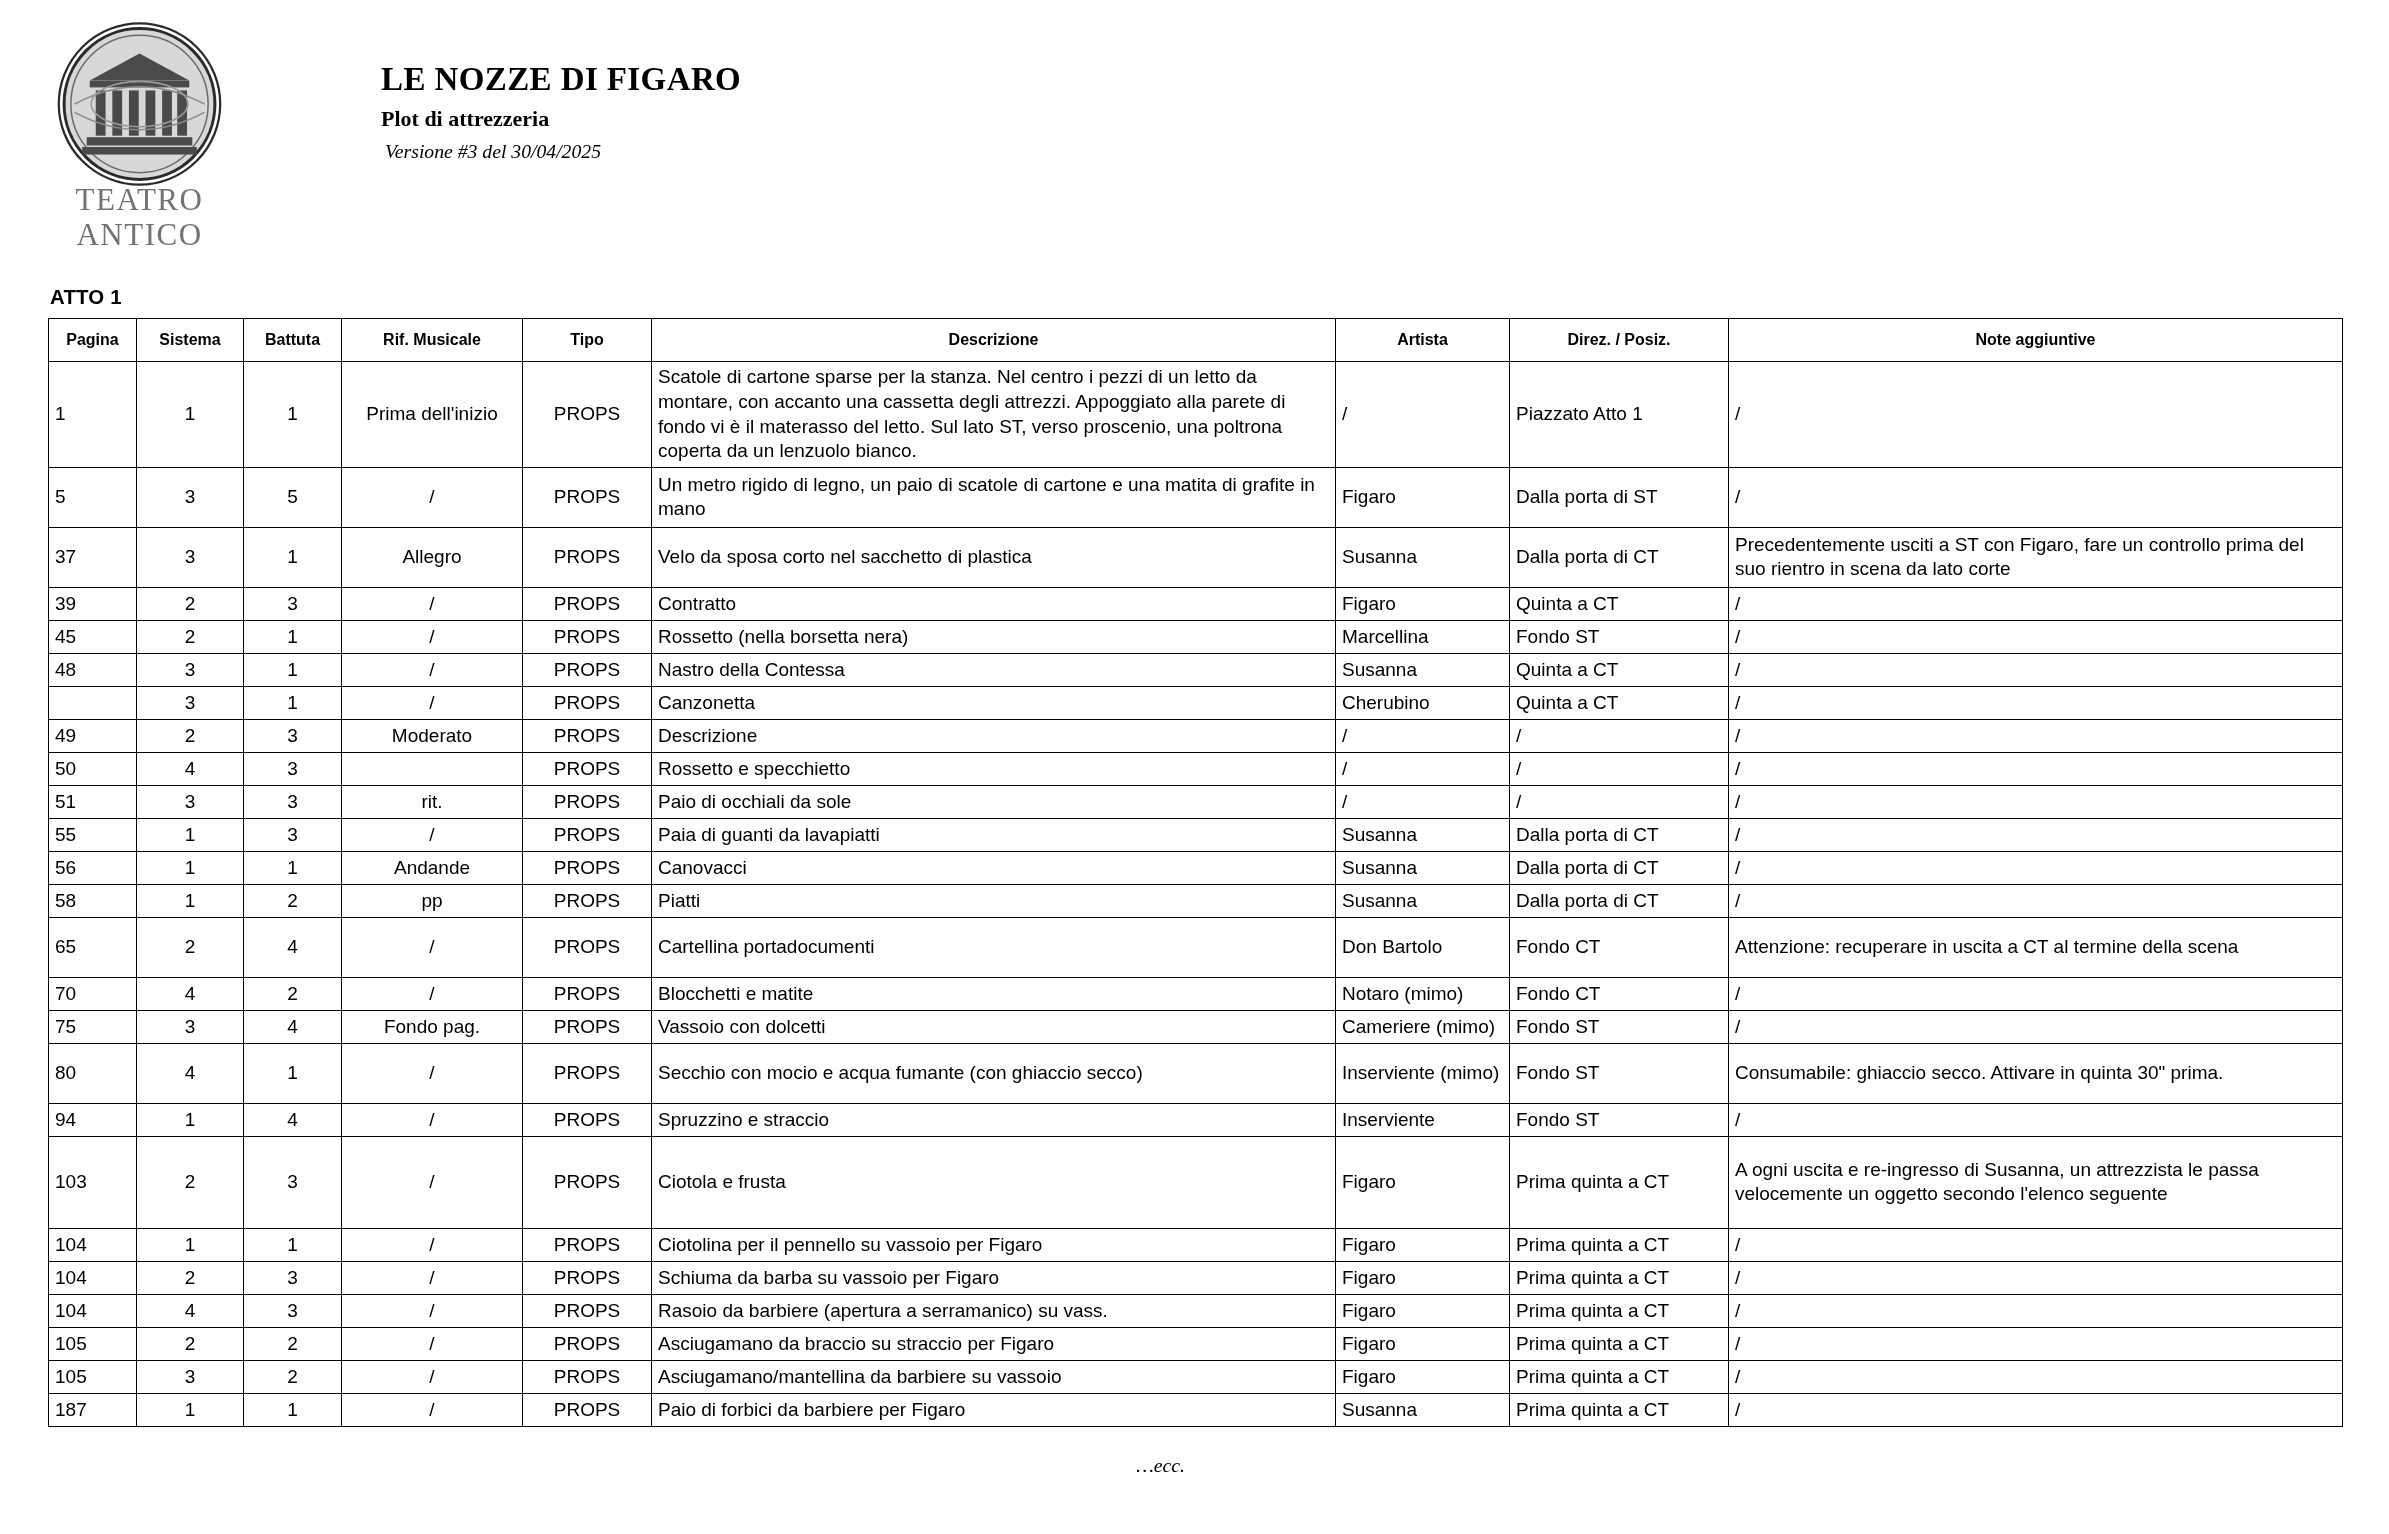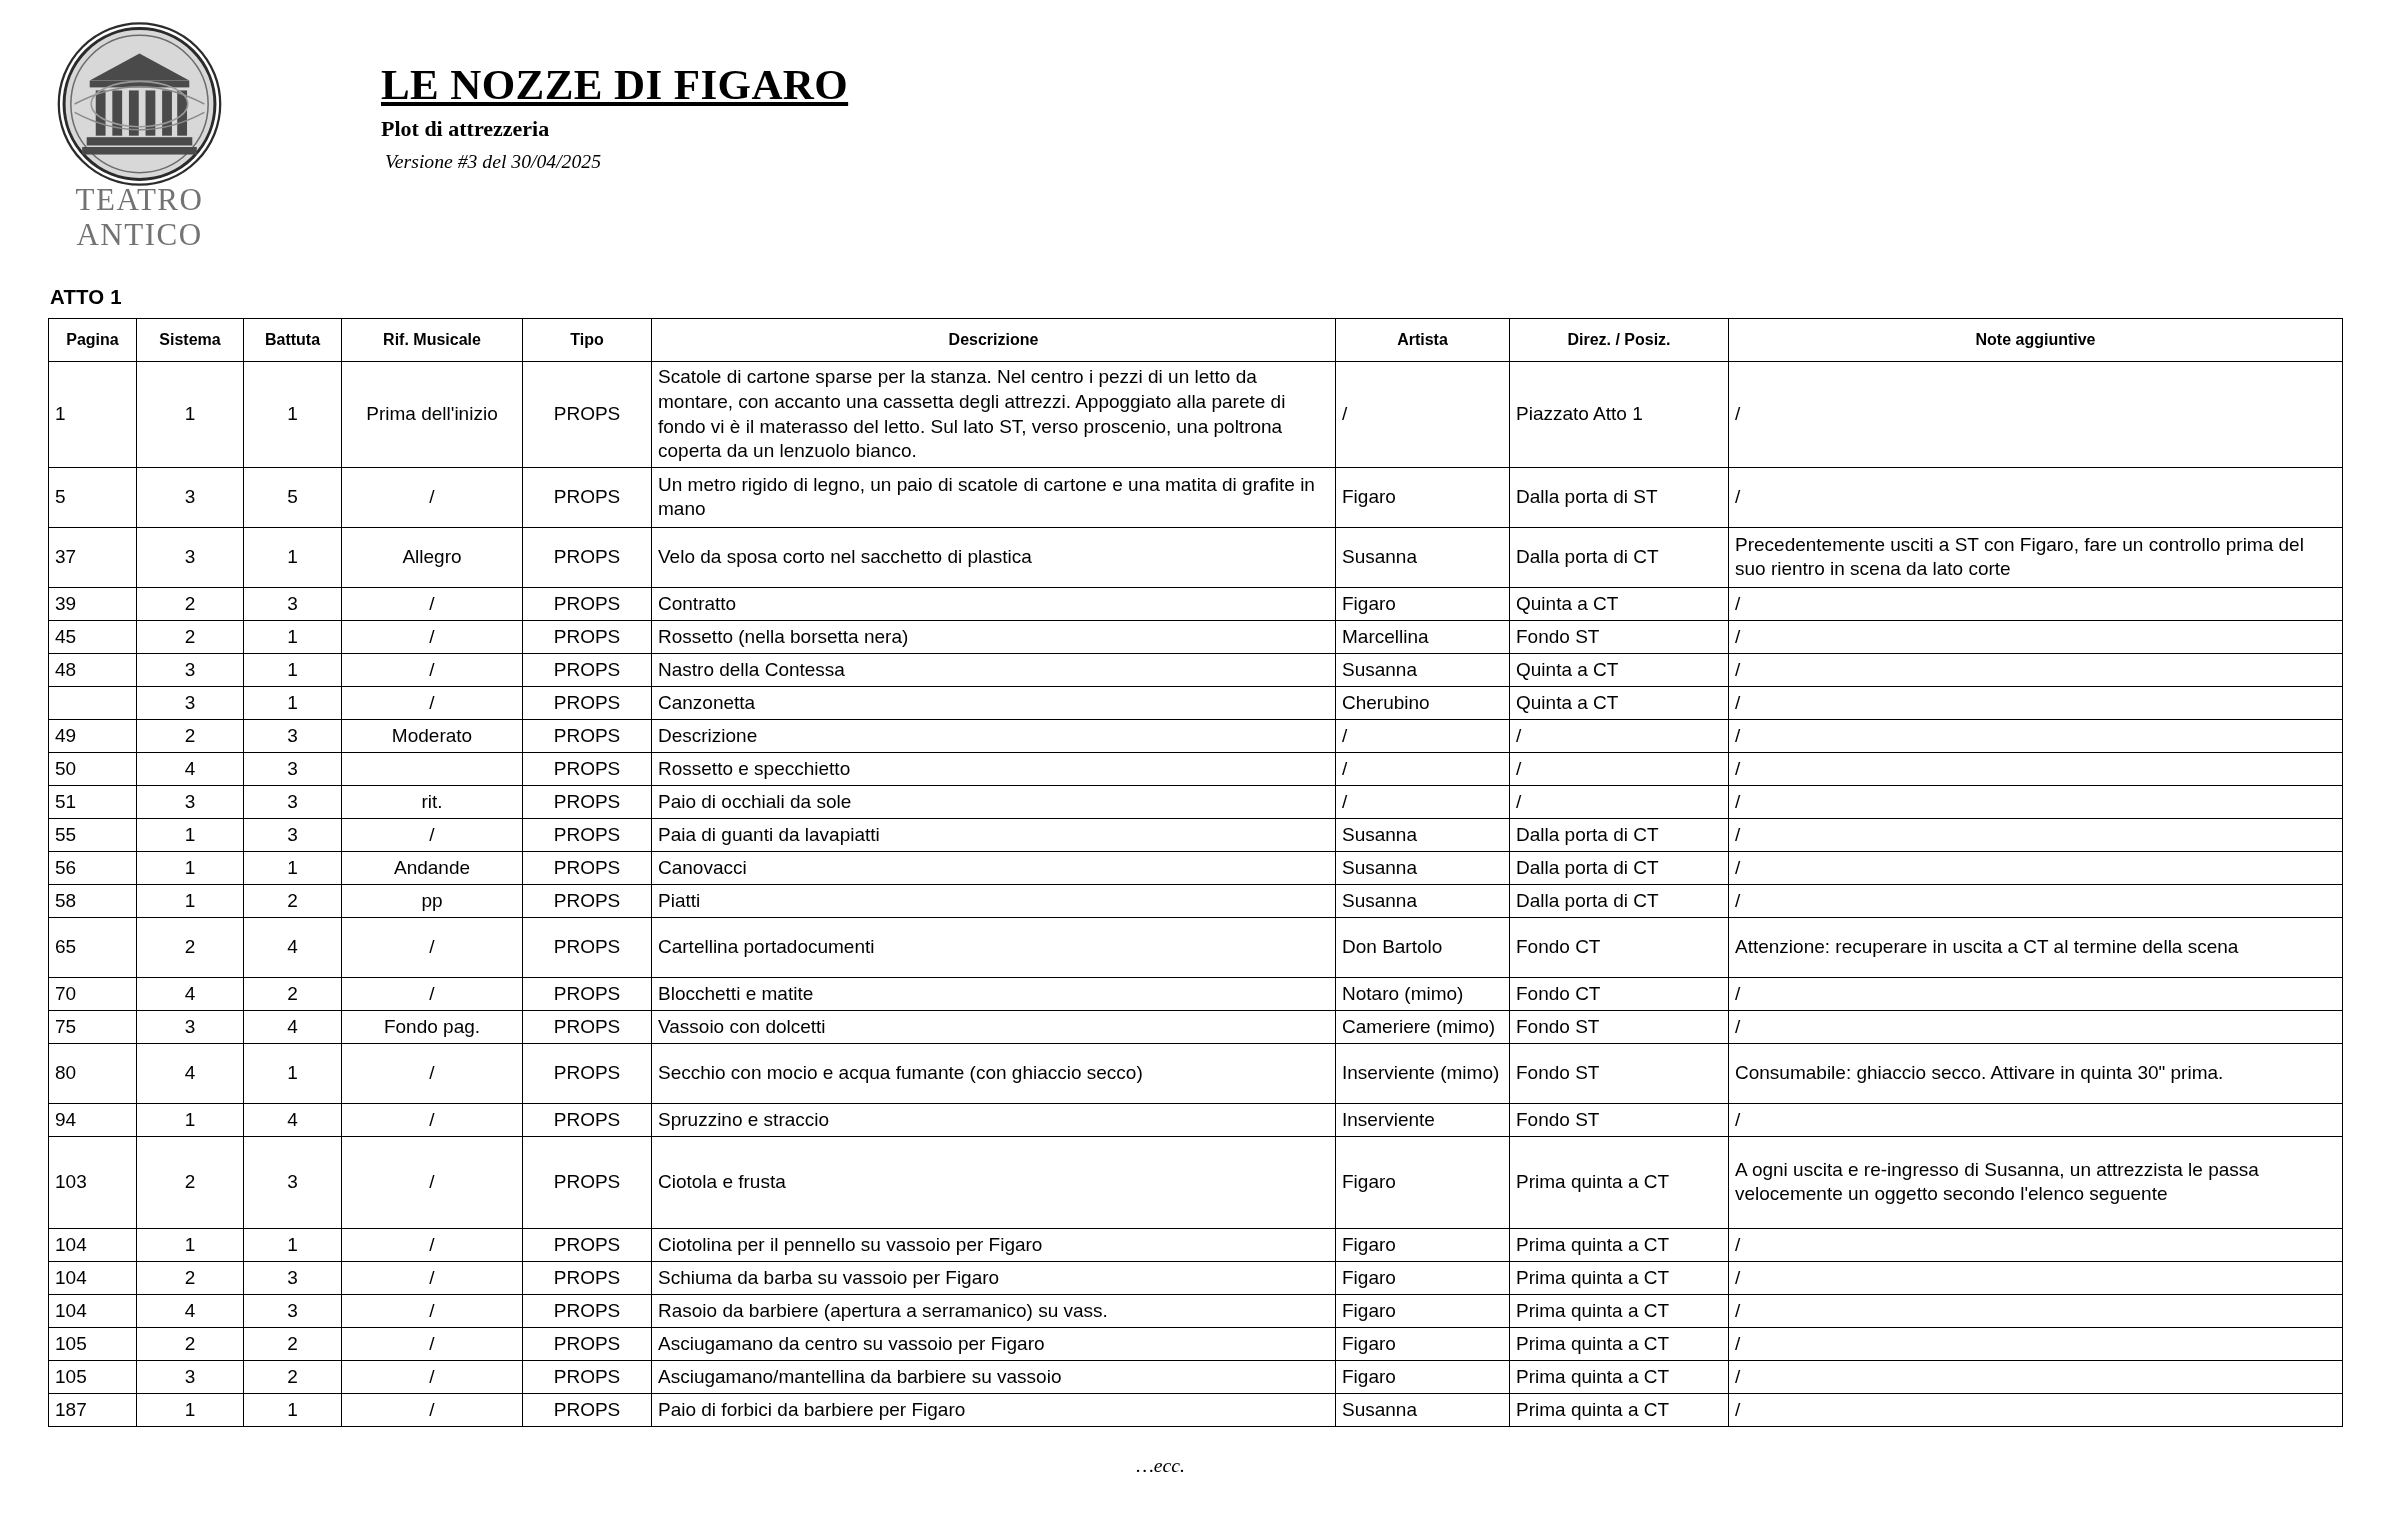--- a/index.html
+++ b/index.html
@@ -52,25 +52,24 @@
     margin-top: -4.5px;
   }
 
   .title-block {
     margin-left: 147px;
     padding-top: 42px;
   }
   .doc-title {
     font-family: "Liberation Serif", serif;
     font-weight: bold;
-    font-size: 43px;
+    font-size: 33px;
     letter-spacing: 0.4px;
     line-height: 1.05;
     margin: 0 0 10.6px 0;
-    text-decoration: underline;
   }
   .doc-subtitle {
     font-family: "Liberation Serif", serif;
     font-weight: bold;
     font-size: 22px;
     line-height: 1.05;
     margin: 0 0 10.6px 0;
   }
   .doc-version {
     font-family: "Liberation Serif", serif;
@@ -458,21 +457,21 @@
             <td class="art">Figaro</td>
             <td class="dir">Prima quinta a CT</td>
             <td class="note">/</td>
           </tr>
           <tr class="one">
             <td class="num">105</td>
             <td class="ctr">2</td>
             <td class="ctr">2</td>
             <td class="ctr">/</td>
             <td class="tipo">PROPS</td>
-            <td class="desc">Asciugamano da centro su vassoio per Figaro</td>
+            <td class="desc">Asciugamano da braccio su straccio per Figaro</td>
             <td class="art">Figaro</td>
             <td class="dir">Prima quinta a CT</td>
             <td class="note">/</td>
           </tr>
           <tr class="one">
             <td class="num">105</td>
             <td class="ctr">3</td>
             <td class="ctr">2</td>
             <td class="ctr">/</td>
             <td class="tipo">PROPS</td>

